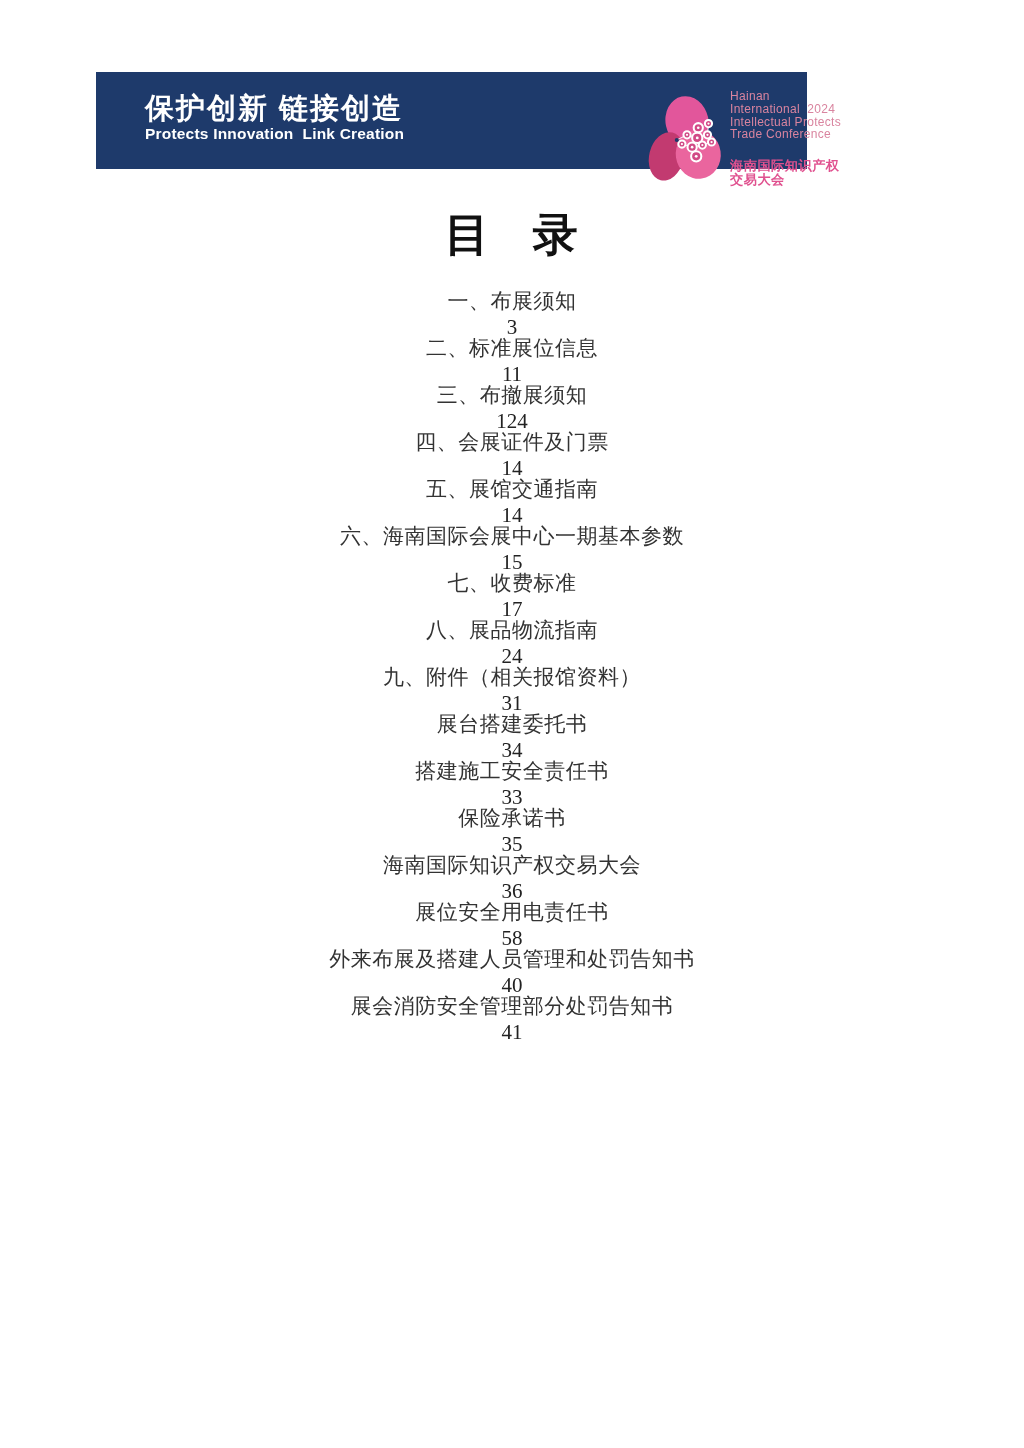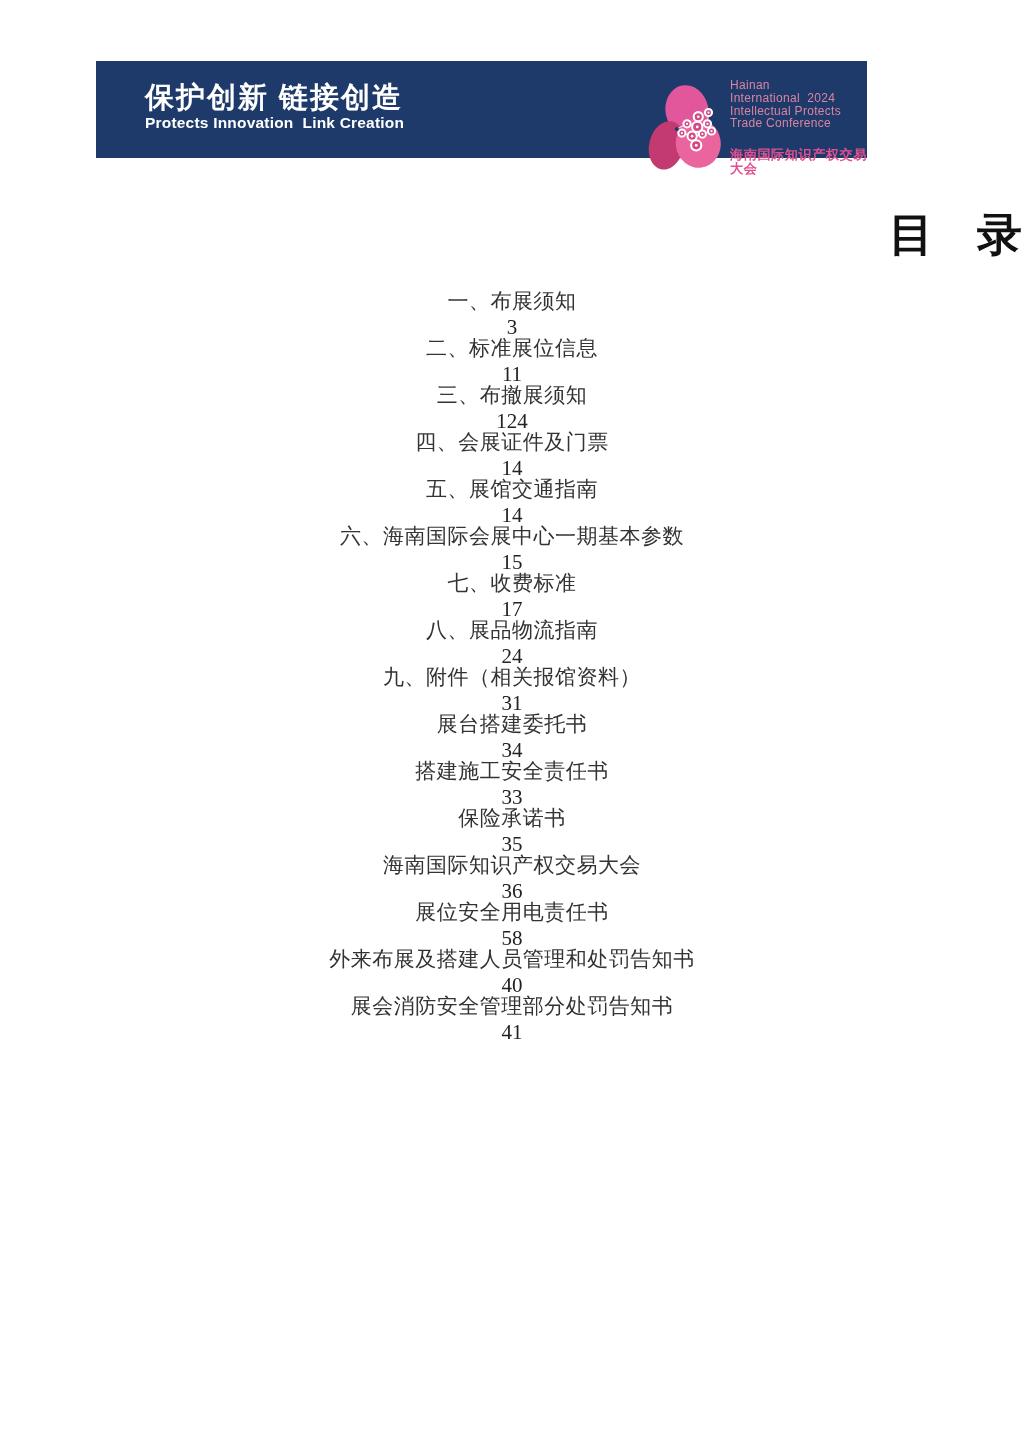--- a/index.html
+++ b/index.html
@@ -13,22 +13,22 @@
     width: 1024px;
     height: 1448px;
     background: #ffffff;
     overflow: hidden;
   }
 
   
   .banner {
     position: absolute;
     left: 96px;
-    top: 61px;
-    width: 771px;
+    top: 72px;
+    width: 711px;
     height: 97px;
     background: #1e3a6b;
   }
   .slogan-block {
     position: absolute;
     left: 49px;
     top: 21px;
   }
   .slogan-zh {
     color: #ffffff;
@@ -77,21 +77,21 @@
     letter-spacing: 0.5px;
     margin-top: 18px;
   }
 
   
   .doc-title {
     position: absolute;
     left: 0;
     top: 205px;
     width: 100%;
-    text-align: right;
+    text-align: center;
     font-family: "Liberation Serif", "DejaVu Serif", serif;
     font-size: 45px;
     font-weight: bold;
     color: #111111;
     word-spacing: 28px;
     letter-spacing: 2px;
   }
 
   
   .toc {

